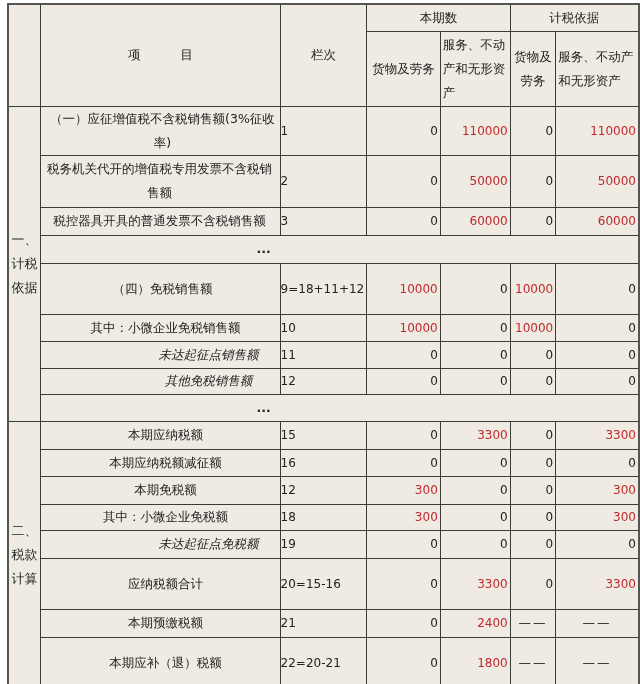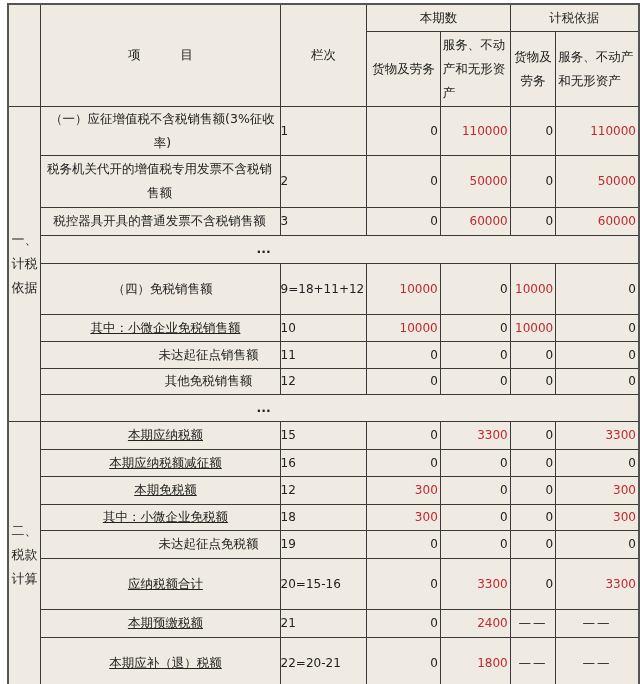--- a/index.html
+++ b/index.html
@@ -14,22 +14,22 @@
   table.form td {
     border: 1.5px solid #3a3a3a;
     padding: 0 2px;
     vertical-align: middle;
     overflow: hidden;
     line-height: 24px;
   }
   .hdr-center { text-align: center; }
   .sect { text-align: center; line-height: 25px; font-size: 13px; padding: 0; }
   .item { text-align: center; padding-left: 6px !important; margin-left: 16px; }
-  .item.indent1 { padding-left: 12px !important; text-decoration: underline; }
-  .item.indent2 { padding-left: 98px !important; }
+  .item.indent1 { padding-left: 12px !important; }
+  .item.indent2 { padding-left: 98px !important; font-style: italic; }
   .item.flush { padding-left: 0 !important; }
   .code { font-size: 12px; text-align: left; line-height: 24px; padding-left: 0 !important; }
   .num { text-align: right; padding-right: 2px !important; font-family: "DejaVu Sans", sans-serif; font-size: 12px; }
   .red { color: #c0282e; margin-left: 32px; }
   .dash { text-align: center; letter-spacing: 2px; }
   .ellipsis { text-align: center; font-weight: bold; letter-spacing: 0; }
   .ellipsis span { position: relative; left: -76px; }
   .item-title { letter-spacing: 0; }
   .title-gap { display: inline-block; width: 40px; }
 </style>

